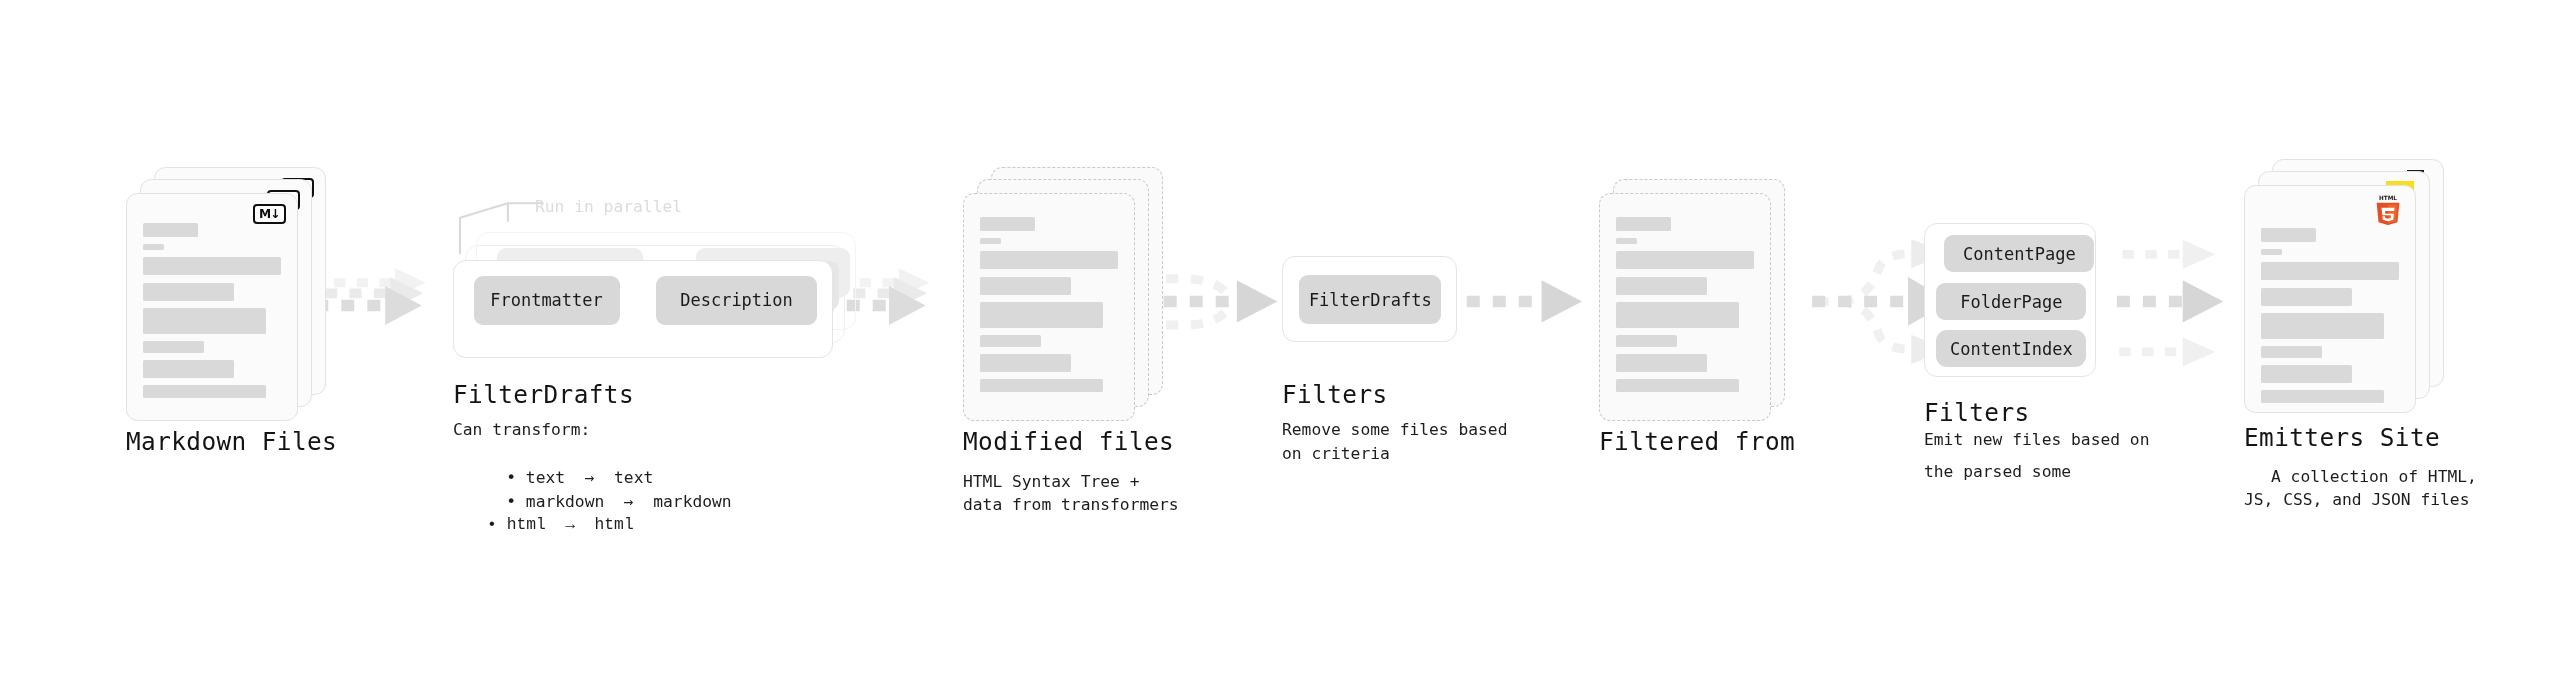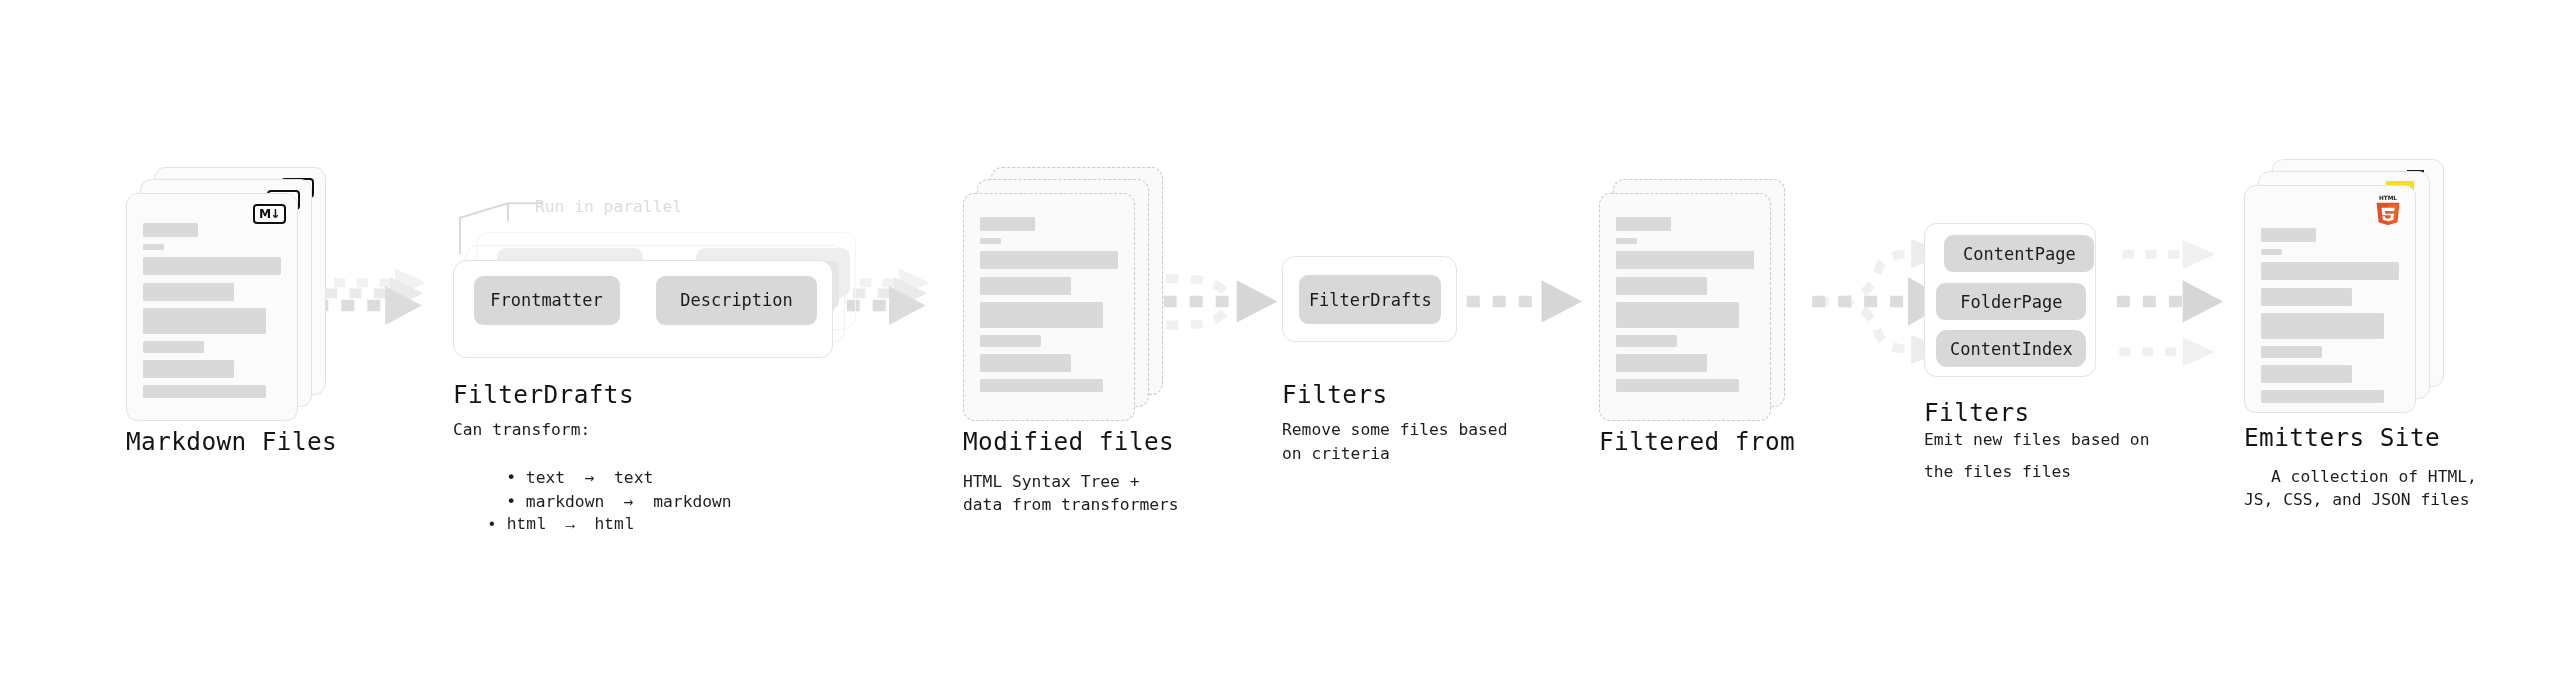--- a/index.html
+++ b/index.html
@@ -337,21 +337,21 @@
   <div class="title" style="left:1599px; top:427px;">Filtered from</div>
 
   <div class="panel" style="left:1924px; top:223px; width:172px; height:154px;">
     <div class="chip" style="left:11.4px; top:11.4px; width:150px; height:37px;margin-left:8px;">ContentPage</div>
     <div class="chip" style="left:11.4px; top:59px; width:150px; height:37px;">FolderPage</div>
     <div class="chip" style="left:11.4px; top:106px; width:150px; height:37px;border-radius:11px;">ContentIndex</div>
   </div>
 
   <div class="title" style="left:1924px; top:398px;">Filters</div>
   <div class="subtitle" style="left:1924px; top:428px;">Emit new files based on</div>
-  <div class="subtitle" style="left:1924px; top:460px;">the files files</div>
+  <div class="subtitle" style="left:1924px; top:460px;">the parsed some</div>
 
   <div class="cardstack" style="left:2244px; top:159px;">
 
     <div class="fcard" style="left:28px; top:0px; width:172px; height:228px;">
       <div class="logo-css" style="right:19.5px; top:9.8px;">CSS</div>
     </div>
 
     <div class="fcard" style="left:14px; top:12.2px; width:172px; height:228px;">
       <div class="logo-js" style="right:15.4px; top:9px;"></div>
     </div>

